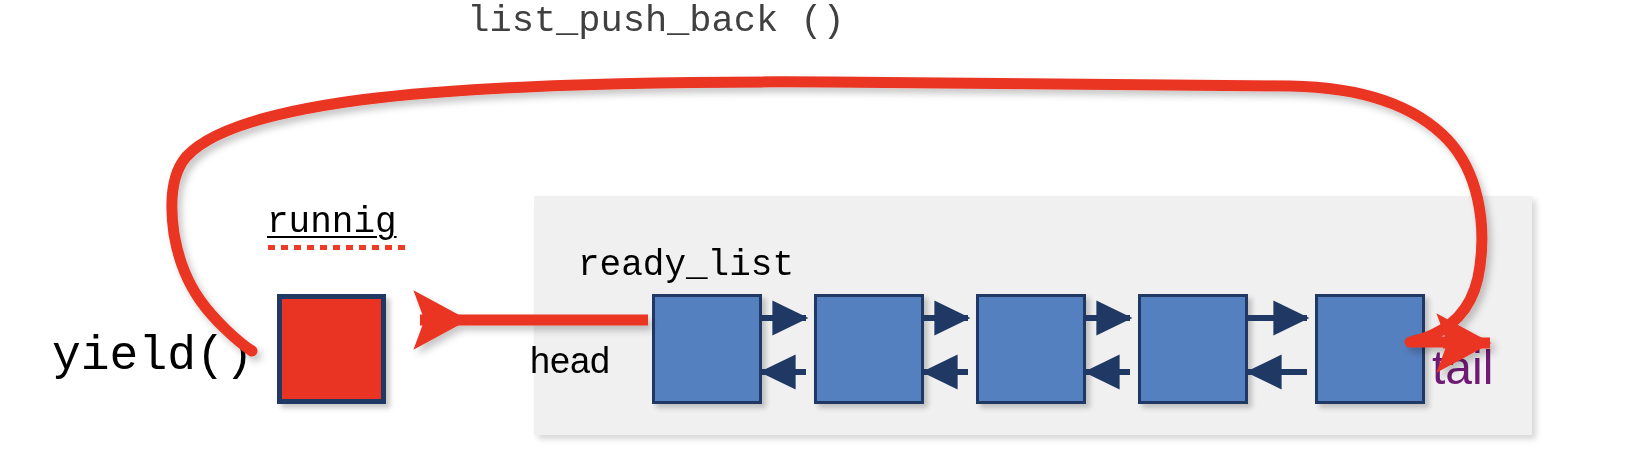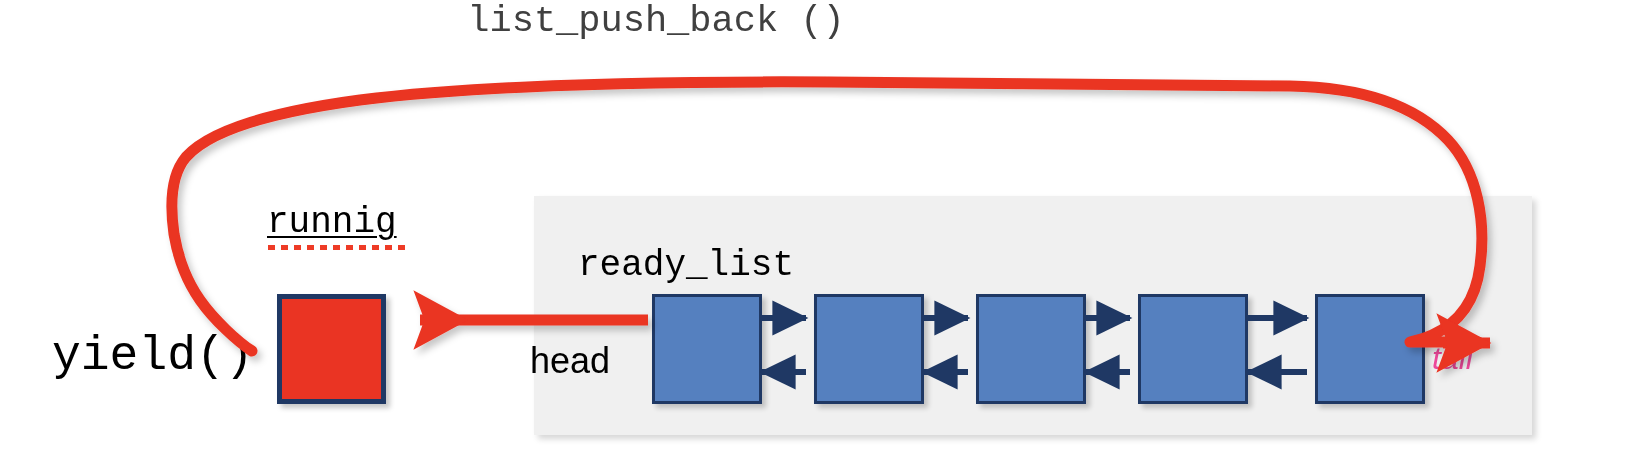--- a/index.html
+++ b/index.html
@@ -124,25 +124,24 @@
     top: 340px;
     font-size: 36px;
     color: #000000;
     z-index: 5;
     white-space: pre;
   }
   #tail-label {
     position: absolute;
     left: 1432px;
     top: 340px;
-    font-size: 32px;
-    color: #ec4899;
+    font-size: 48px;
+    color: #701a75;
     z-index: 5;
     white-space: pre;
-    font-style: italic;
   }
 
   
   svg.overlay {
     position: absolute;
     left: 0;
     top: 0;
     width: 1634px;
     height: 454px;
     pointer-events: none;

